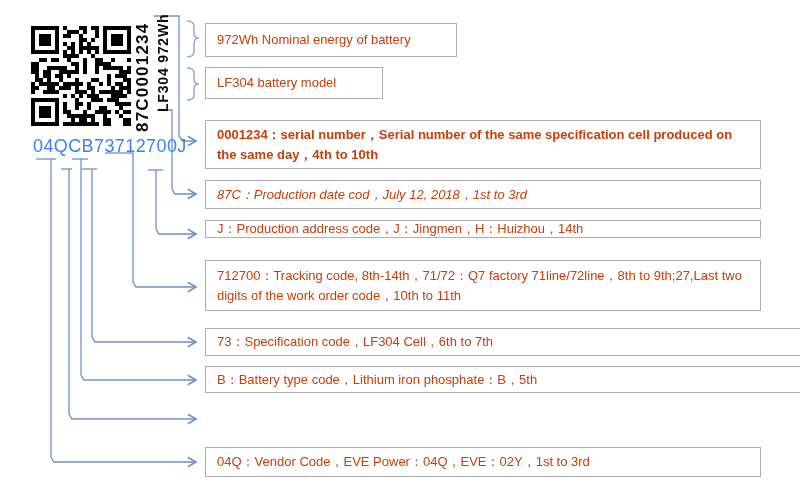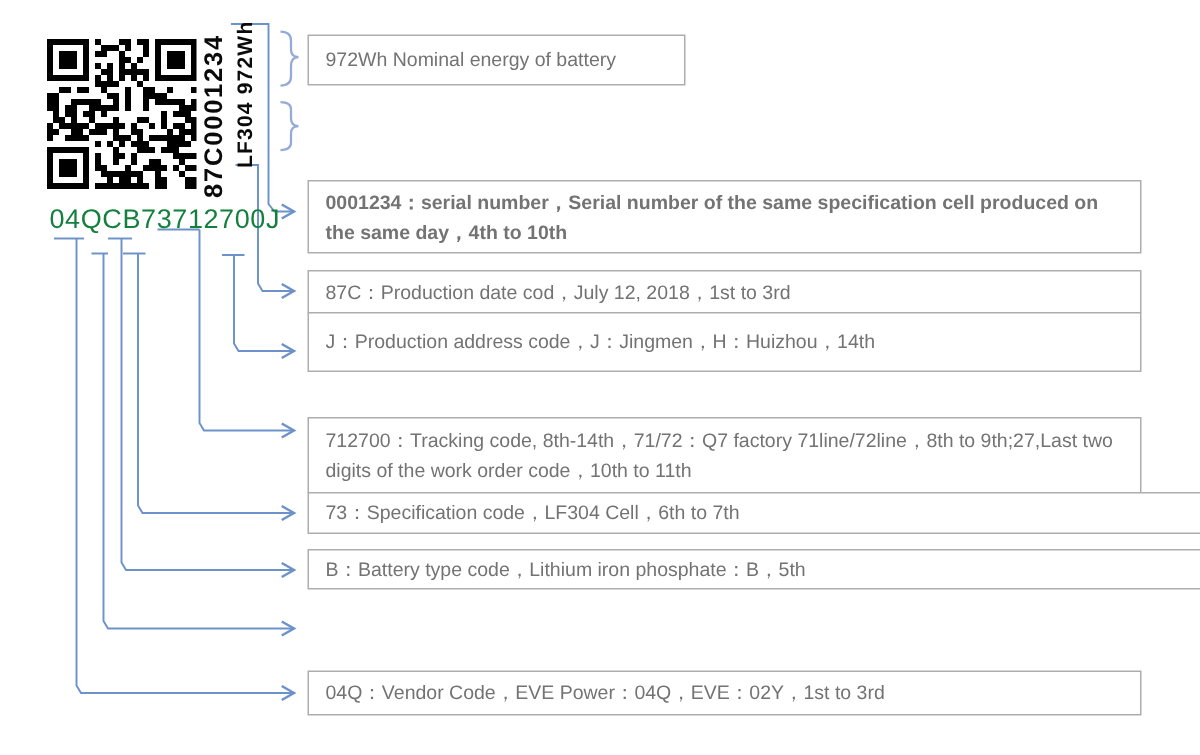--- a/index.html
+++ b/index.html
@@ -17,37 +17,37 @@
     writing-mode:vertical-rl;
     transform:rotate(180deg);
     font-weight:bold;
     color:#0a0a0a;
     white-space:nowrap;
   }
   #vtext-serial{left:133px;top:20px;height:112px;width:20px;font-size:17px;letter-spacing:1.2px;}
   #vtext-model{left:155px;top:12px;height:100px;width:18px;font-size:14px;letter-spacing:0.8px;}
   #cell-code{
     position:absolute;left:33px;top:136px;
-    font-size:18px;color:#15803d;letter-spacing:0.4px;
+    font-size:18px;color:#3b82f6;letter-spacing:0.4px;
   }
   .note-box{
     position:absolute;left:205px;
     box-sizing:border-box;
     border:1px solid #adadad;
     background:#ffffff;
     display:flex;align-items:center;
     padding:2px 11px;
-    font-size:13px;line-height:1.5;color:#737373;
+    font-size:13px;line-height:1.5;color:#c2410c;
   }
   .b1{top:23px;width:252px;height:34px;}
   .b2{top:67px;width:178px;height:32px;}
   .b3{top:120px;width:556px;height:49px;font-weight:bold;}
-  .b4{top:180px;width:556px;height:29px;}
-  .b5{top:208px;width:556px;height:40px;}
-  .b6{top:278px;width:556px;height:51px;}
+  .b4{top:180px;width:556px;height:29px;font-style:italic;}
+  .b5{top:220px;width:556px;height:18px;}
+  .b6{top:260px;width:556px;height:51px;}
   .b7{top:328px;width:664px;height:28px;}
   .b8{top:366px;width:636px;height:27px;}
   .b9{top:406px;width:556px;height:31px;}
   .b10{top:447px;width:556px;height:30px;}
 </style>
 </head>
 <body>
 
 <div id="canvas">
 
@@ -415,20 +415,23 @@
       </svg></div>
 
   <div class="vtext" id="vtext-serial">87C0001234</div>
   <div class="vtext" id="vtext-model">LF304 972Wh</div>
 
   <div id="cell-code">04QCB73712700J</div>
 
   <div class="note-box b1">
     <span>972Wh  Nominal energy of battery</span>
   </div>
+  <div class="note-box b2">
+    <span>LF304  battery model</span>
+  </div>
   <div class="note-box b3">
     <span>0001234：serial number，Serial number of the same specification cell produced on the same day，4th to 10th</span>
   </div>
   <div class="note-box b4">
     <span>87C：Production date cod，July 12, 2018，1st to 3rd</span>
   </div>
   <div class="note-box b5">
     <span>J：Production address code，J：Jingmen，H：Huizhou，14th</span>
   </div>
   <div class="note-box b6">

